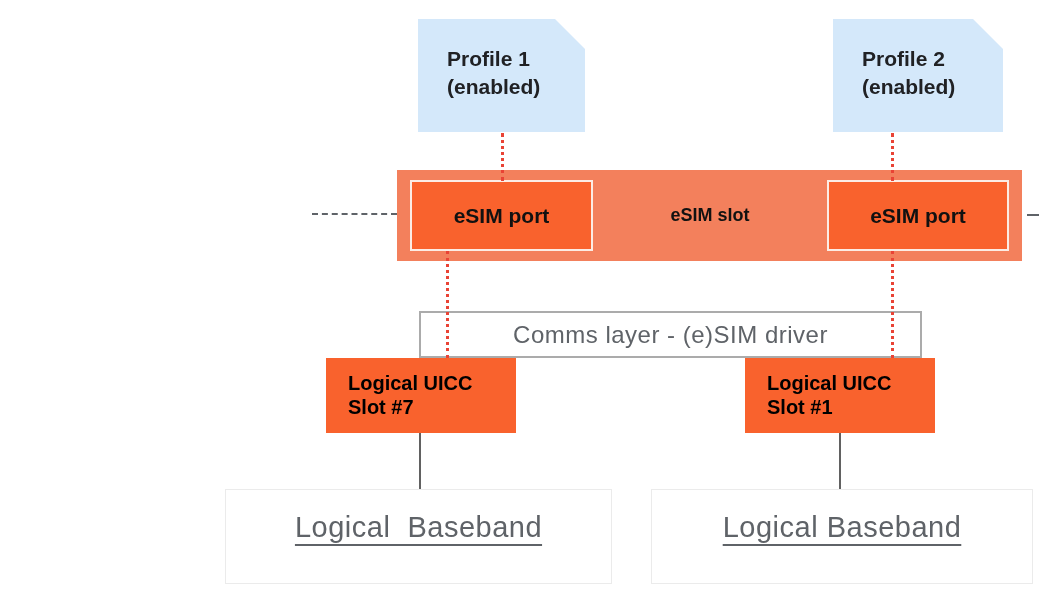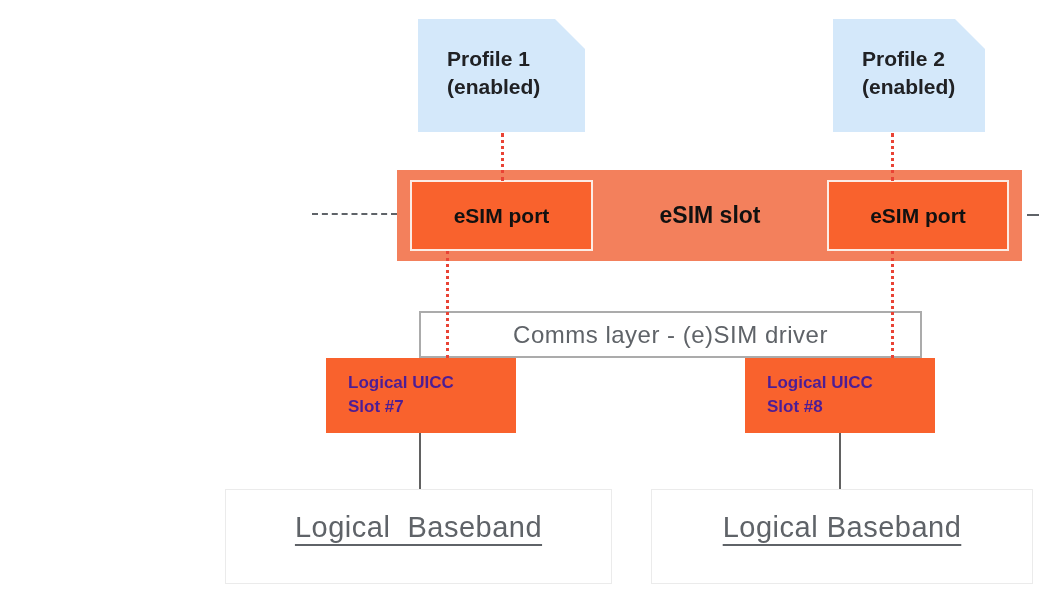--- a/index.html
+++ b/index.html
@@ -28,34 +28,34 @@
   
   .slot{background:var(--slot-salmon);}
   .port{
     background:var(--port-orange);
     border:2px solid #fcece4;
     display:flex;align-items:center;justify-content:center;
     color:#111111;font-weight:700;font-size:21px;
   }
   .slot-label{
     display:flex;align-items:center;justify-content:center;
-    color:#111111;font-weight:700;font-size:23px;
+    color:#111111;font-weight:700;font-size:18px;
   }
 
   
   .comms{
     background:#ffffff;border:2px solid var(--comms-border);
     display:flex;align-items:center;justify-content:center;
     color:var(--text-gray);font-size:24px;letter-spacing:.5px;margin-top:25px;
   }
 
   
   .uicc{
     background:var(--uicc-orange);
-    color:#4c1d95;font-weight:700;font-size:17px;line-height:24px;
+    color:#000000;font-weight:700;font-size:20px;line-height:24px;
     padding:13px 0 0 22px;
   }
 
   
   .baseband{
     background:#ffffff;border:1px solid var(--baseband-border);
     display:flex;align-items:center;justify-content:center;
     padding-bottom:18px;
     color:var(--text-gray);font-size:29px;letter-spacing:.5px;
   }
@@ -75,21 +75,21 @@
 </head>
 <body>
 
 <div id="canvas">
 
   <div class="abs profile" style="left:418px;top:19px;width:167px;height:113px;">
     <div>Profile 1</div>
     <div>(enabled)</div>
   </div>
 
-  <div class="abs profile" style="left:833px;top:19px;width:152px;height:113px;">
+  <div class="abs profile" style="left:833px;top:19px;width:170px;height:113px;">
     <div>Profile 2</div>
     <div>(enabled)</div>
   </div>
 
 
   <div class="abs dash-h" style="left:312px;top:213px;width:85px;"></div>
 
   <div class="abs solid-dash" style="left:1027px;top:214px;width:12px;"></div>
 
   <div class="abs slot" style="left:397px;top:170px;width:625px;height:91px;">
@@ -113,21 +113,21 @@
   <div class="abs red-dotted" style="left:446px;top:251px;height:107px;"></div>
   <div class="abs red-dotted" style="left:891px;top:251px;height:107px;"></div>
 
   <div class="abs uicc" style="left:326px;top:358px;width:190px;height:75px;">
     <div>Logical UICC</div>
     <div>Slot #7</div>
   </div>
 
   <div class="abs uicc" style="left:745px;top:358px;width:190px;height:75px;">
     <div>Logical UICC</div>
-    <div>Slot #8</div>
+    <div>Slot #1</div>
   </div>
 
   <div class="abs gray-connector" style="left:419px;top:433px;height:56px;"></div>
   <div class="abs gray-connector" style="left:839px;top:433px;height:56px;"></div>
 
   <div class="abs baseband" style="left:225px;top:489px;width:387px;height:95px;">
     <span class="bb-label">Logical  Baseband</span>
   </div>
 
   <div class="abs baseband" style="left:651px;top:489px;width:382px;height:95px;">

